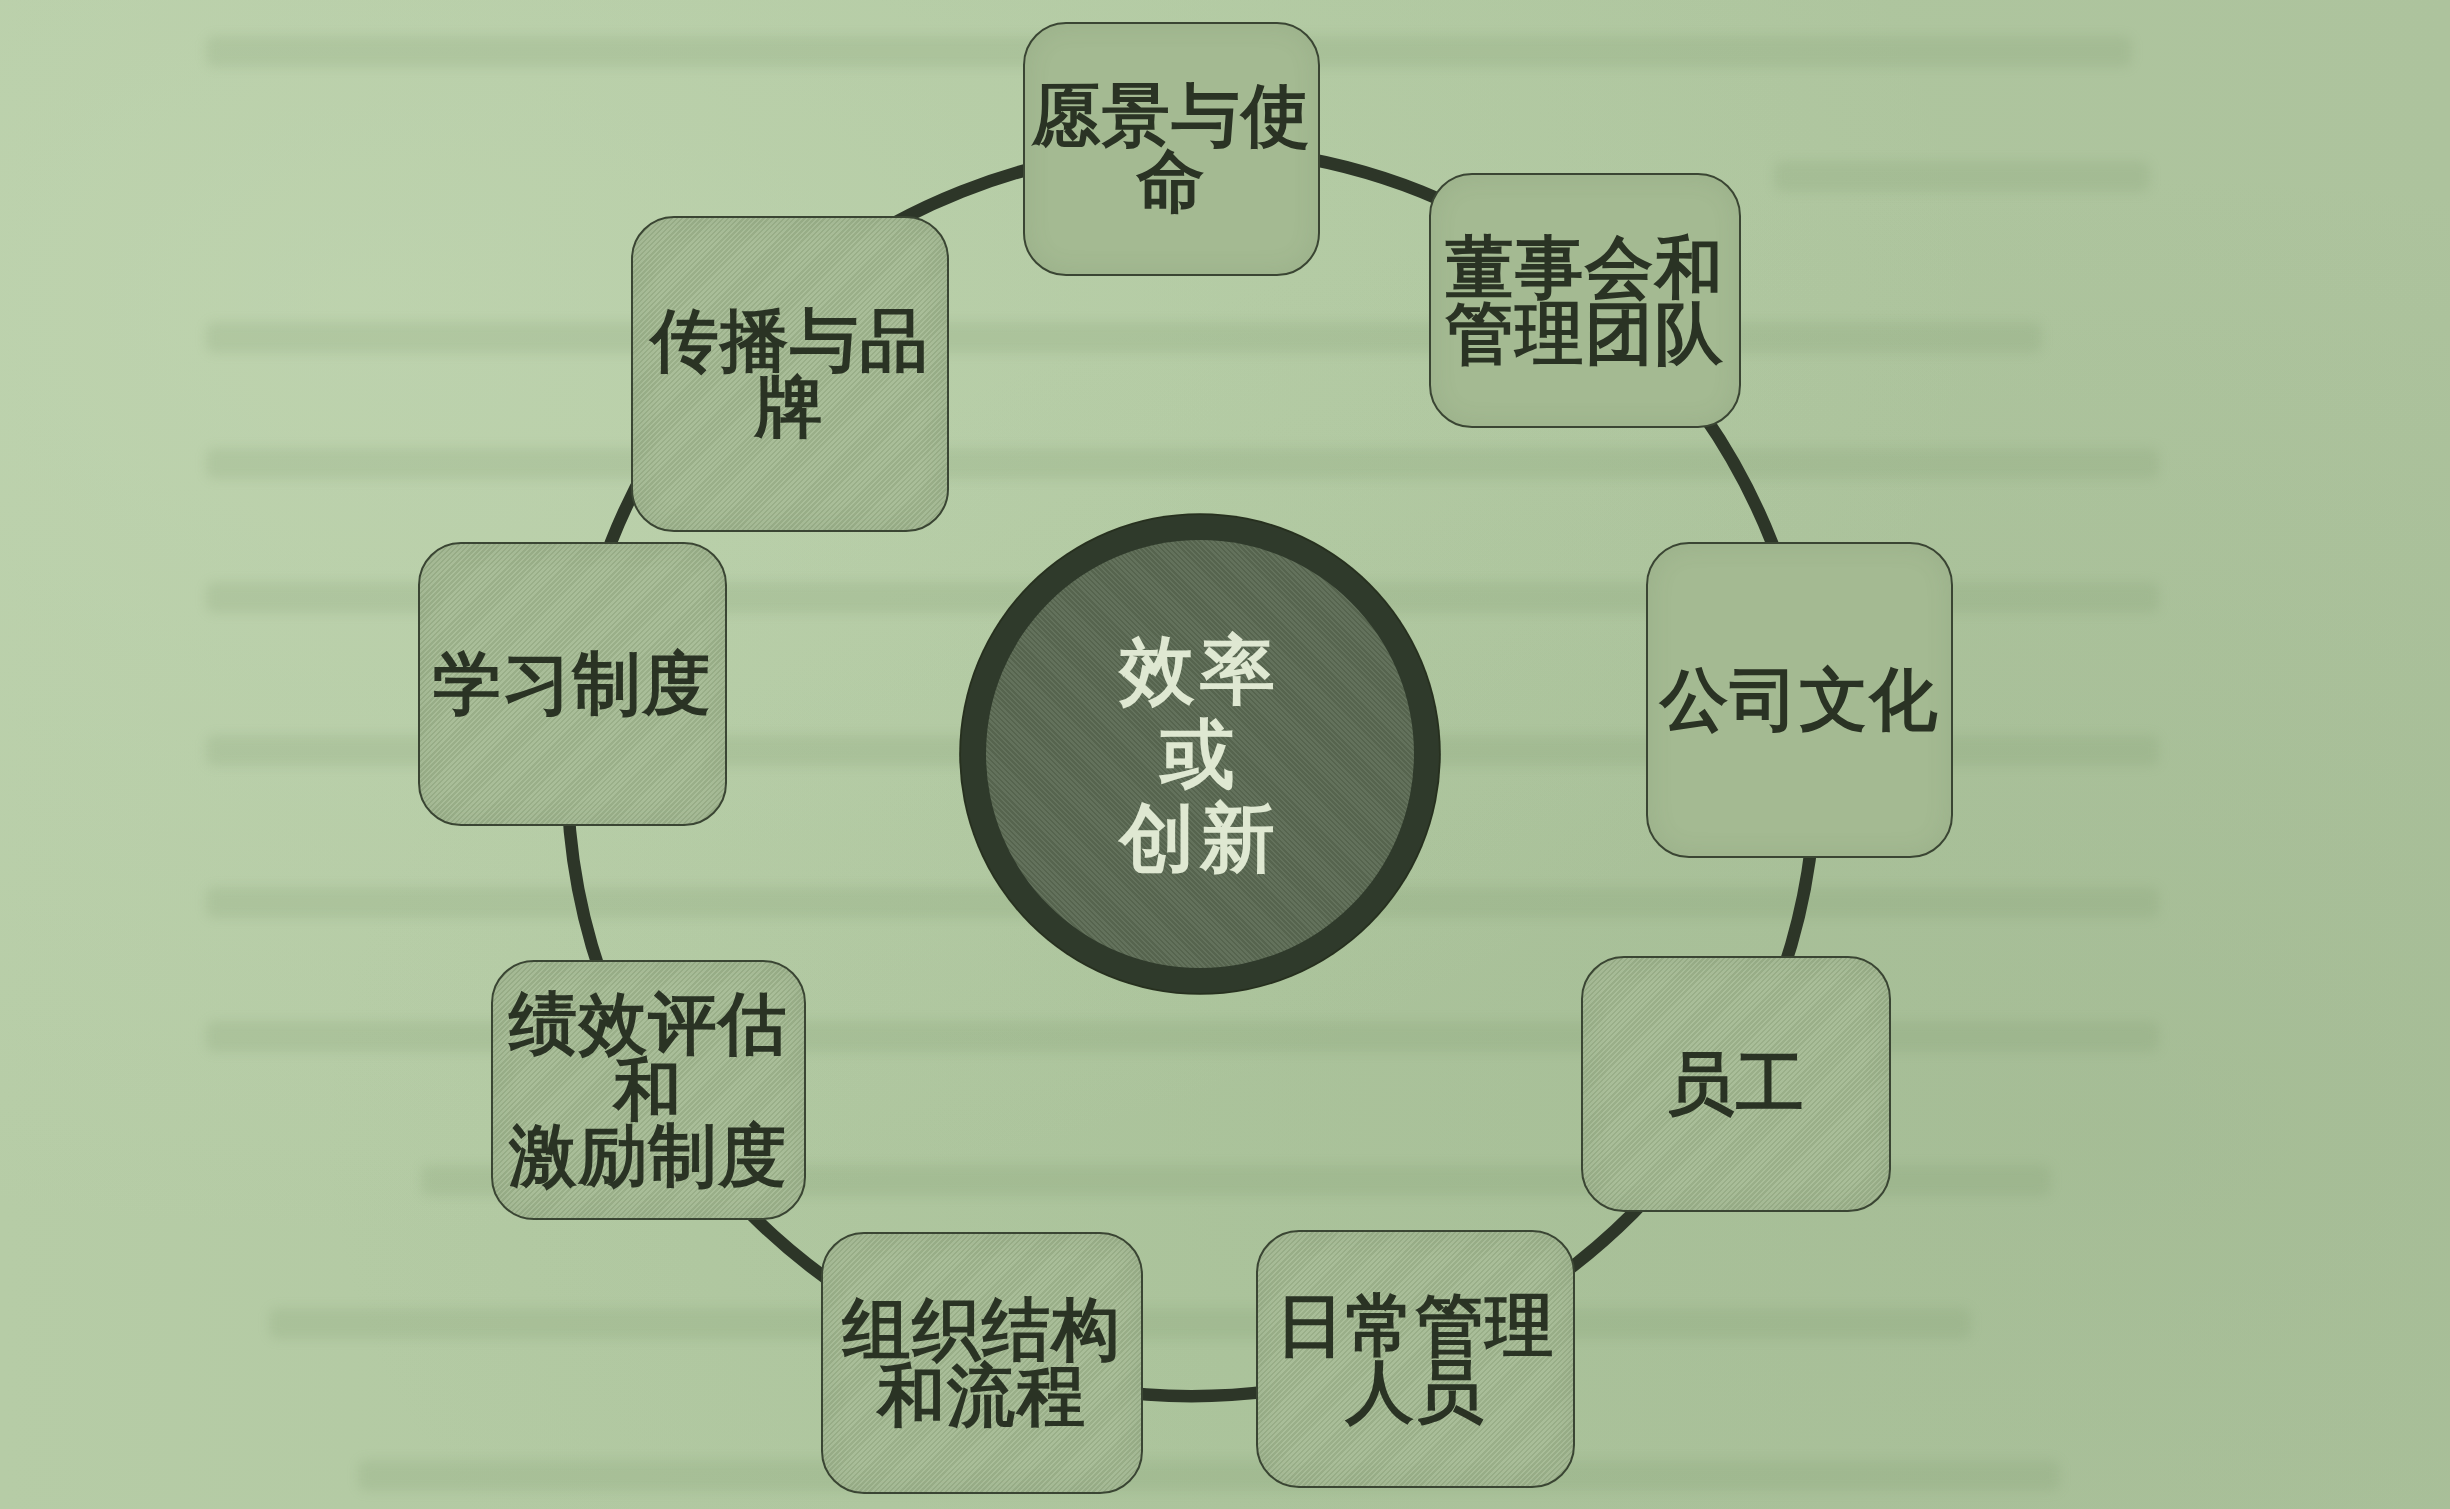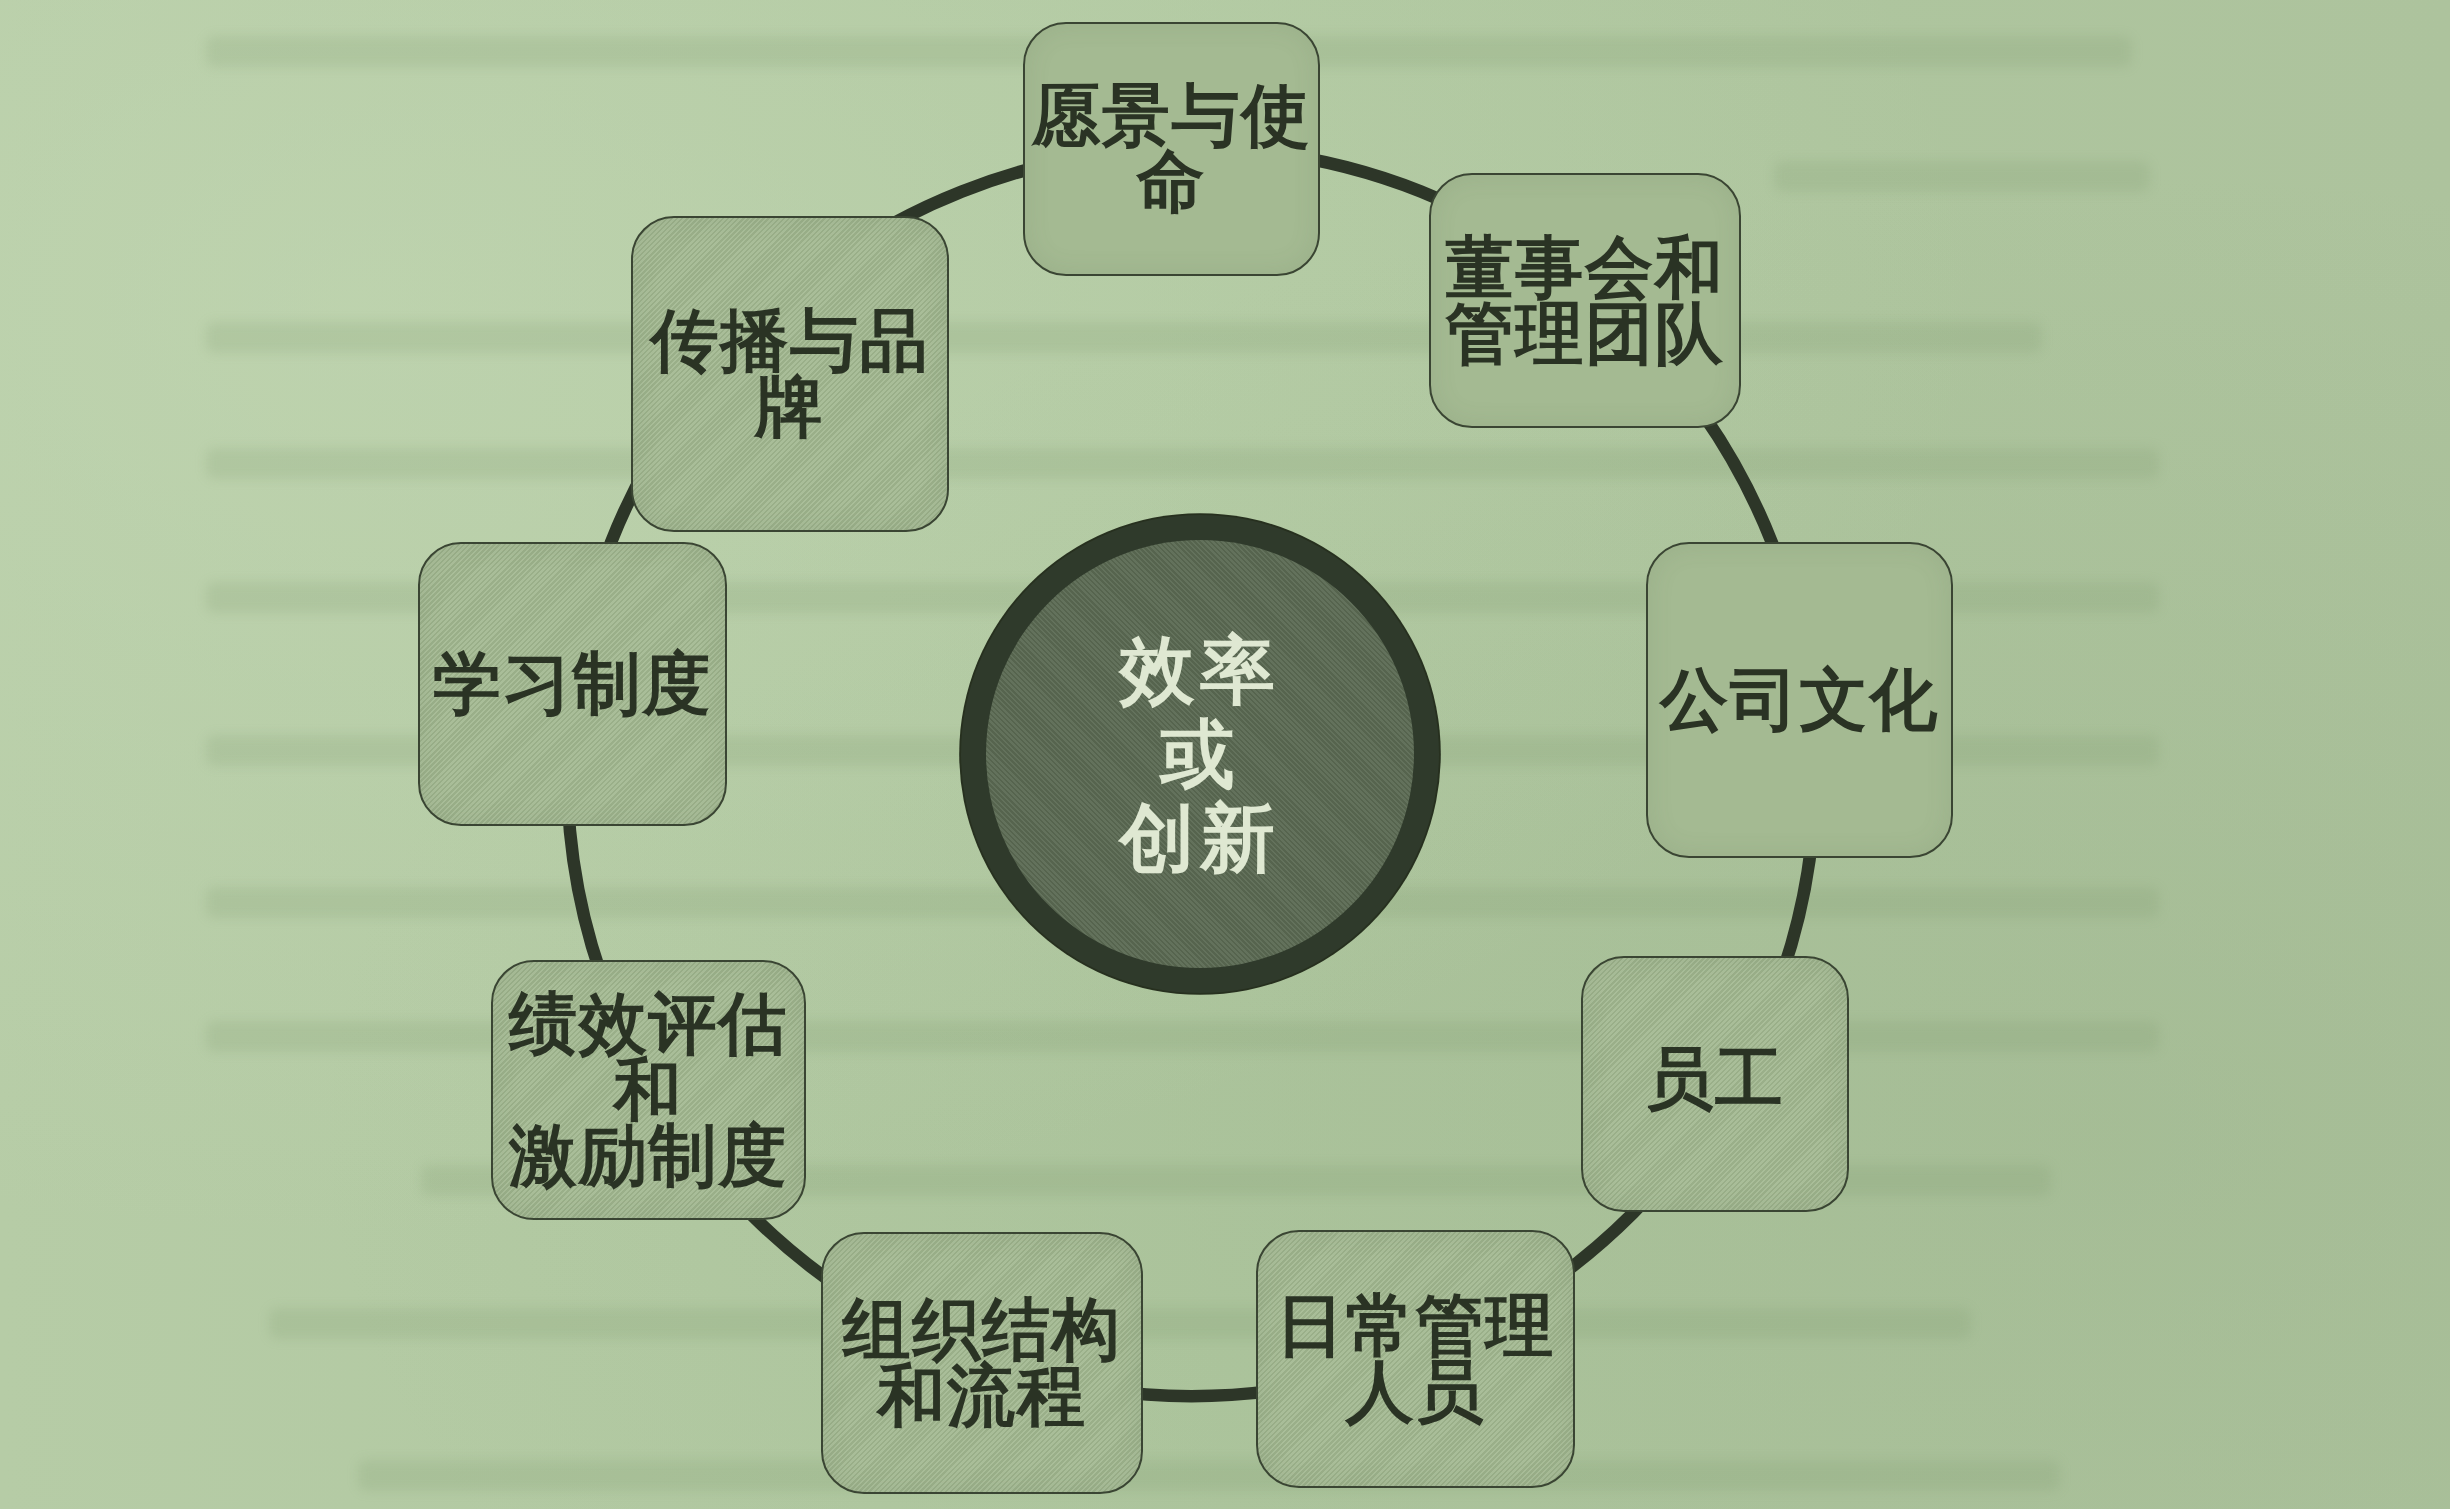--- a/index.html
+++ b/index.html
@@ -92,21 +92,21 @@
   <div>
     <span>董事会和</span>
     <span>管理团队</span>
   </div>
 </div>
 
 <div class="node" style="left:1646px;top:542px;width:307px;height:316px;text-align:right;">
   <span>公司文化</span>
 </div>
 
-<div class="node textured" style="left:1581px;top:956px;width:268px;height:256px;font-family:Liberation Mono, monospace;">
+<div class="node textured" style="left:1581px;top:956px;width:310px;height:256px;">
   <span>员工</span>
 </div>
 
 <div class="node textured" style="left:1256px;top:1230px;width:319px;height:258px;">
   <div>
     <span>日常管理</span>
     <span>人员</span>
   </div>
 </div>
 

